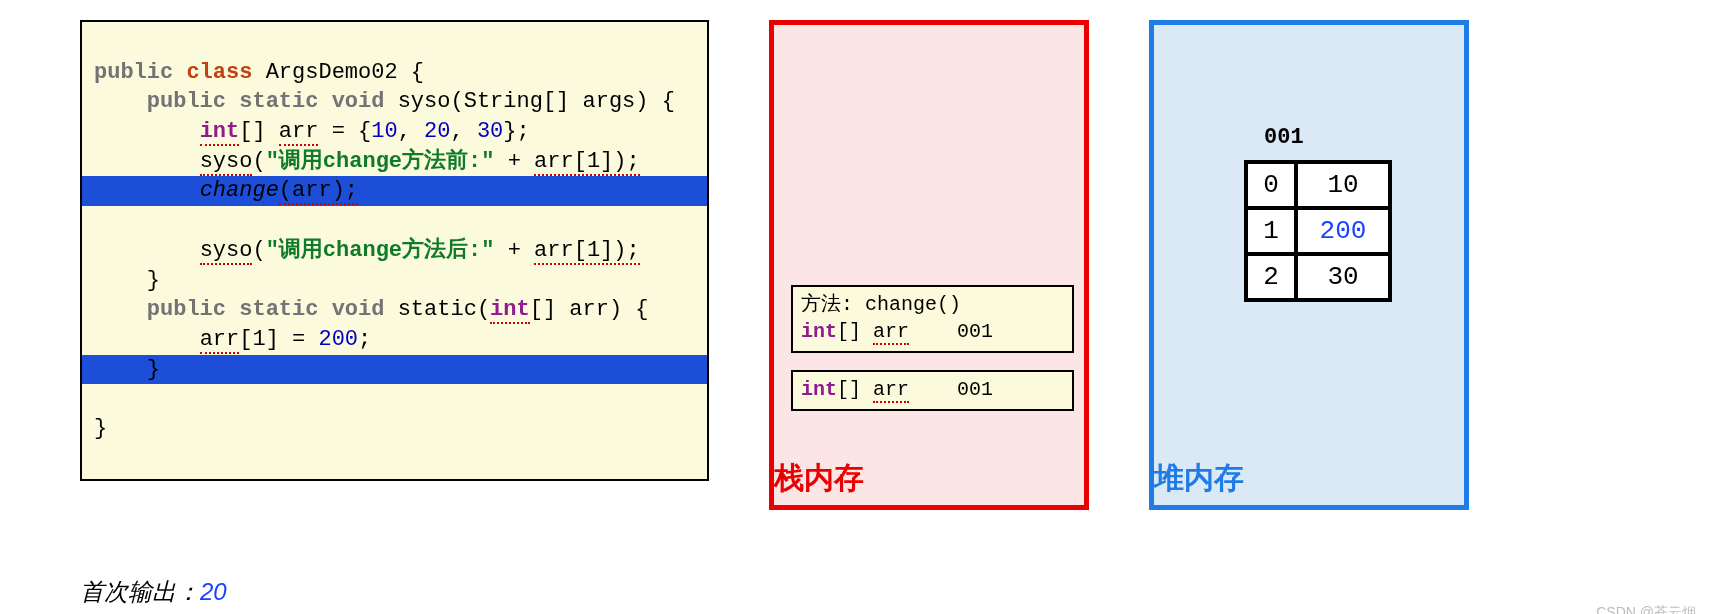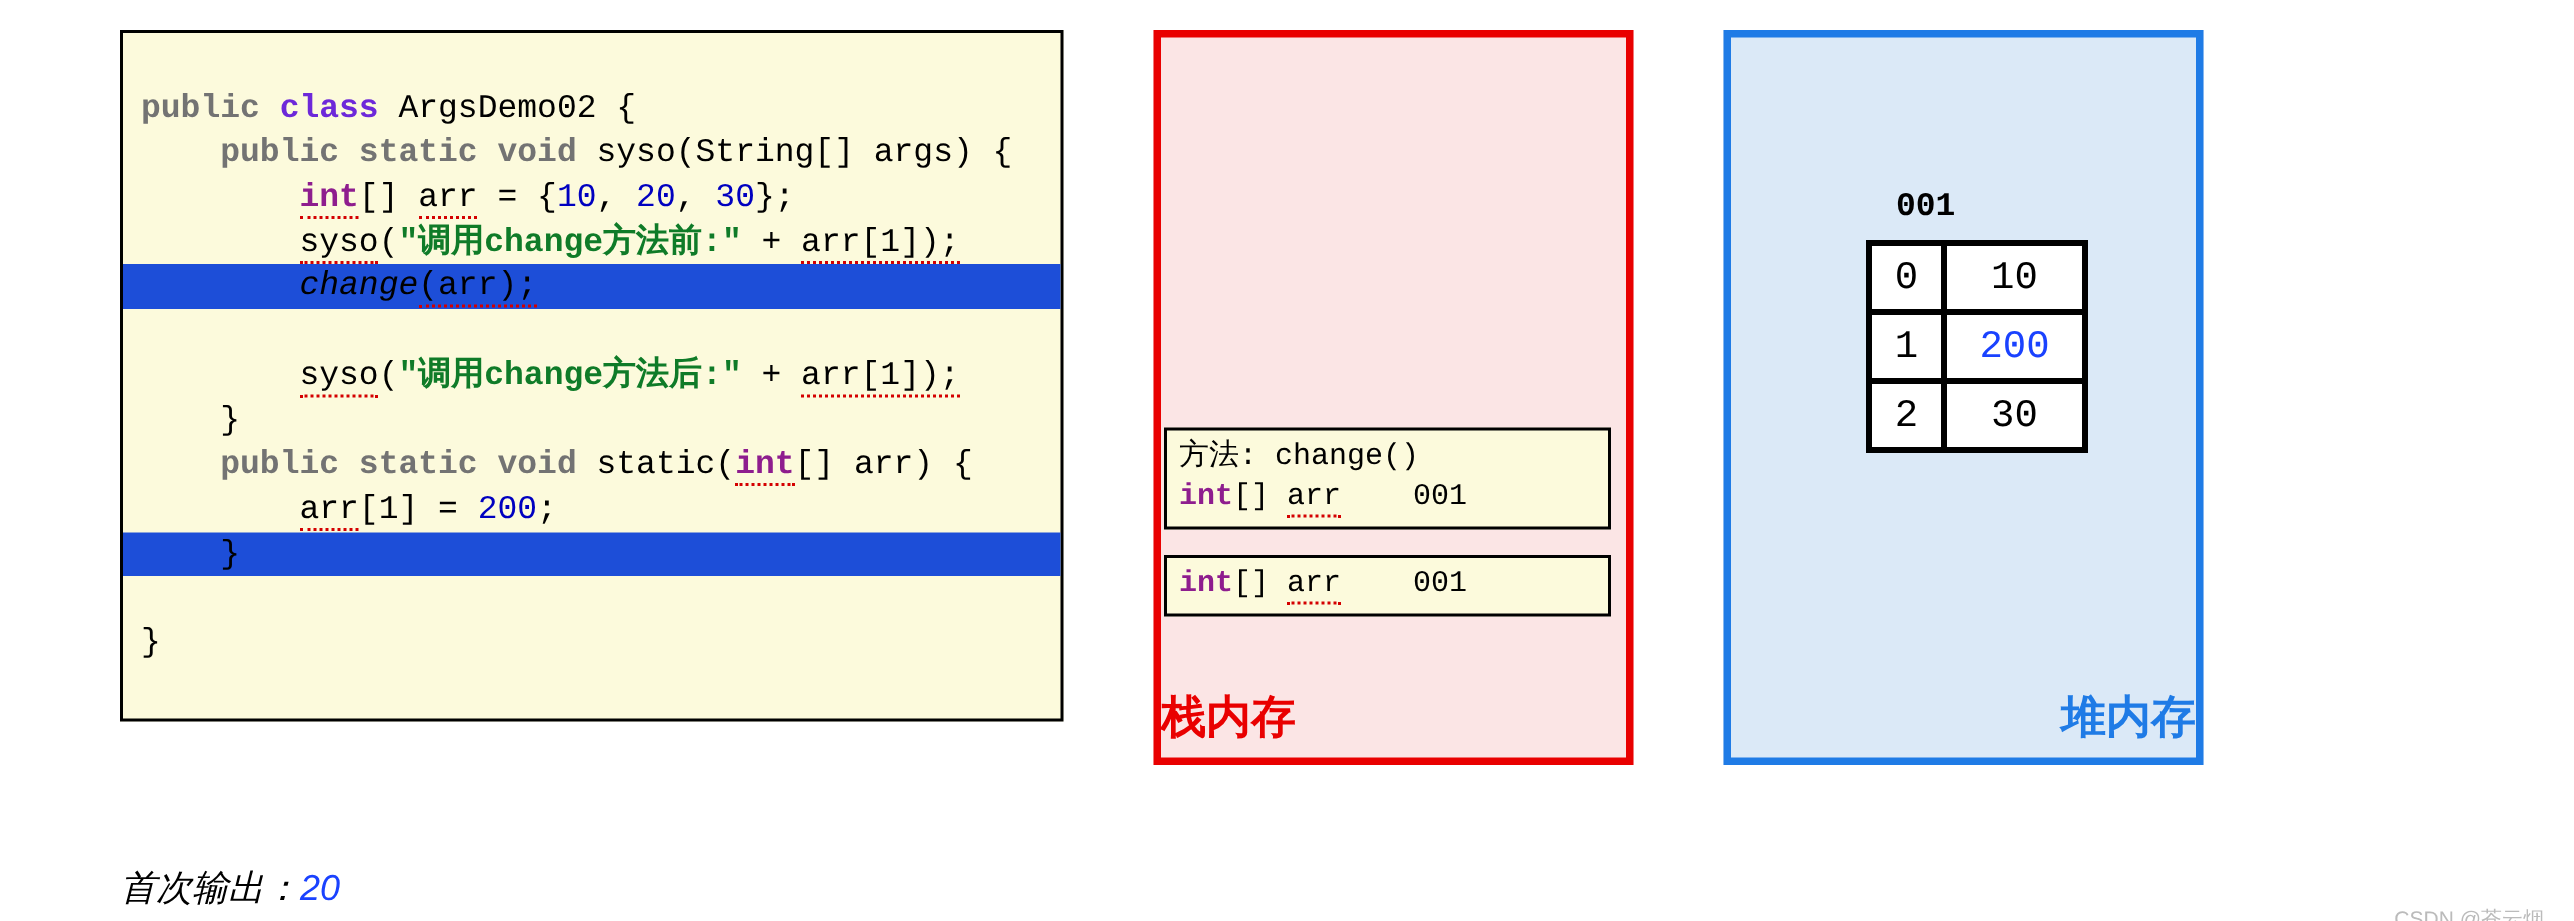--- a/index.html
+++ b/index.html
@@ -25,21 +25,21 @@
     line-height: 1.35;
     width: 625px;
     position: relative;
     padding: 6px 0 6px 0;
     white-space: pre;
   }
   .code-box .line { padding: 0 12px; }
   .code-box .hl { background: #1d4ed8; display:block; }
   .kw-mod { color: #737373; font-weight: bold; } 
   .kw-type { color: #8e1d8e; font-weight: bold; } 
-  .kw-class { color: #6d28d9; font-weight: bold; }
+  .kw-class { color: #c2410c; font-weight: bold; }
   .str { color: #0f7b28; font-weight: bold; }
   .num { color: #0000c0; }
   .call-ital { font-style: italic; }
   .underline { border-bottom: 2px dotted #d40000; }
   .underline2 { border-bottom: 2px dotted #d40000; }
 
   .output {
     margin-top: 95px;
     margin-left: 0;
     font-size: 24px;
@@ -53,21 +53,21 @@
     border: 5px solid #e90000;
     background: #fbe5e5;
     width: 320px;
     height: 490px;
     position: relative;
     box-sizing: border-box;
     margin-top: 0;
   }
   .frame {
     position: absolute;
-    left: 2px; right: 10px;
+    left: 17px; right: 10px;
     border: 2px solid #000;
     background: #fcfadc;
     font-family: Consolas, "Courier New", monospace;
     font-size: 20px;
     padding: 4px 8px 6px 8px;
     line-height: 1.35;
   }
   .frame .int-kw { color:#8e1d8e; font-weight:bold; }
   .frame .arr { border-bottom:2px dotted #d40000; }
   .stack-label {
@@ -107,21 +107,21 @@
     font-size: 26px;
     text-align: center;
     background:#fff;
     padding: 6px 0;
   }
   .heap-table td.idx { width: 46px; }
   .heap-table td.val { width: 90px; }
   .heap-label {
     position:absolute;
     bottom: 6px; left:0; right:0;
-    text-align:right;
+    text-align:left;
     font-size: 30px;
     font-weight: bold;
     color: #1f7be6;
   }
 
   .watermark {
     position: absolute;
     right: 20px;
     bottom: 6px;
     font-size: 14px;

